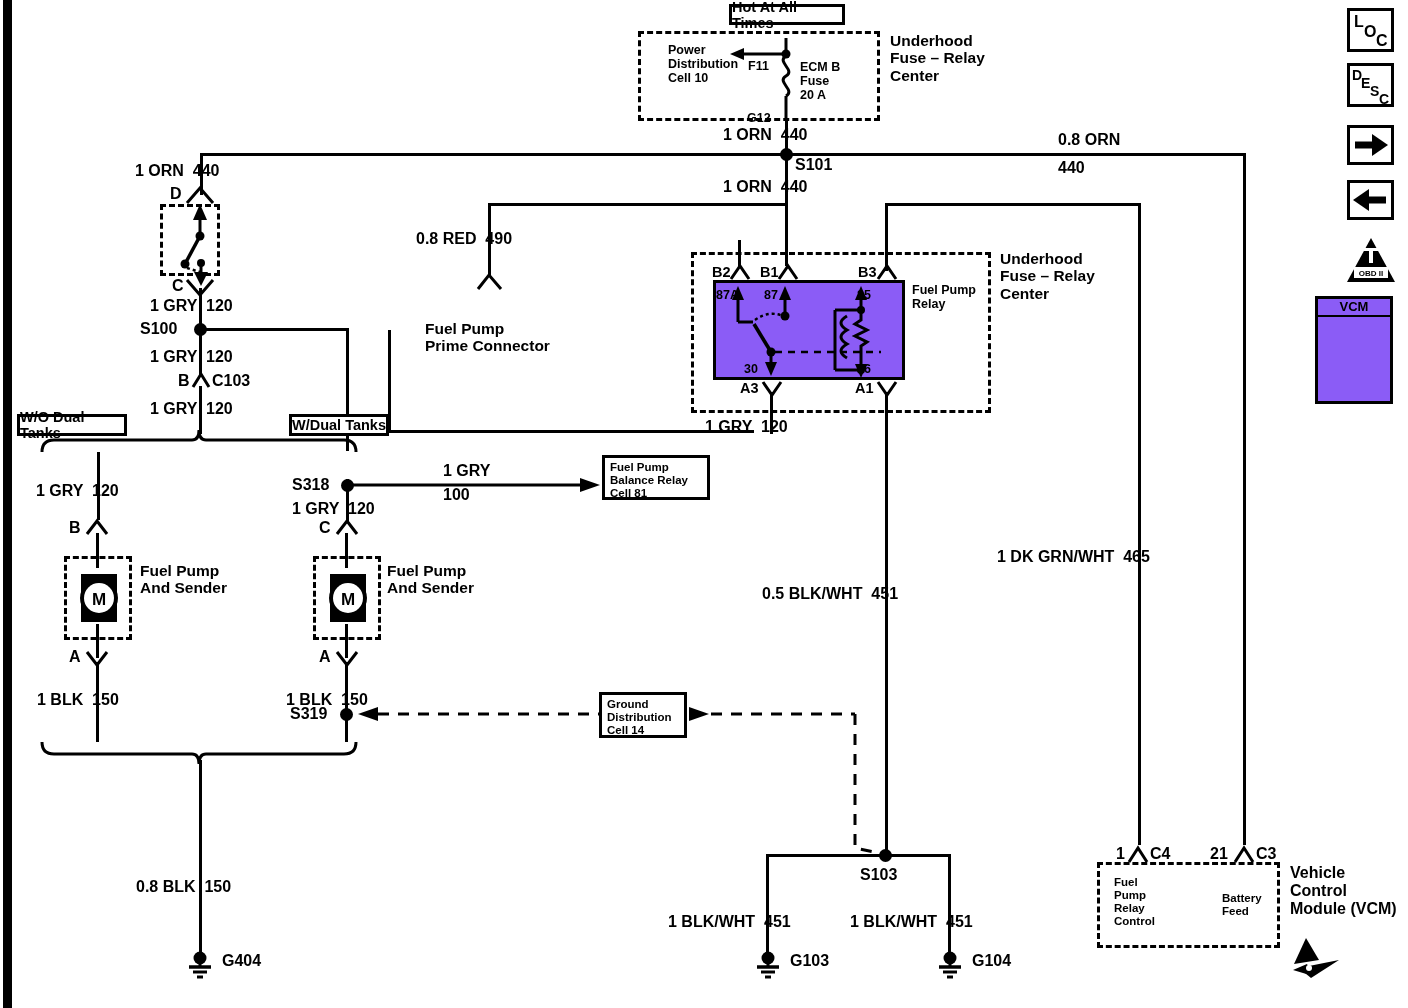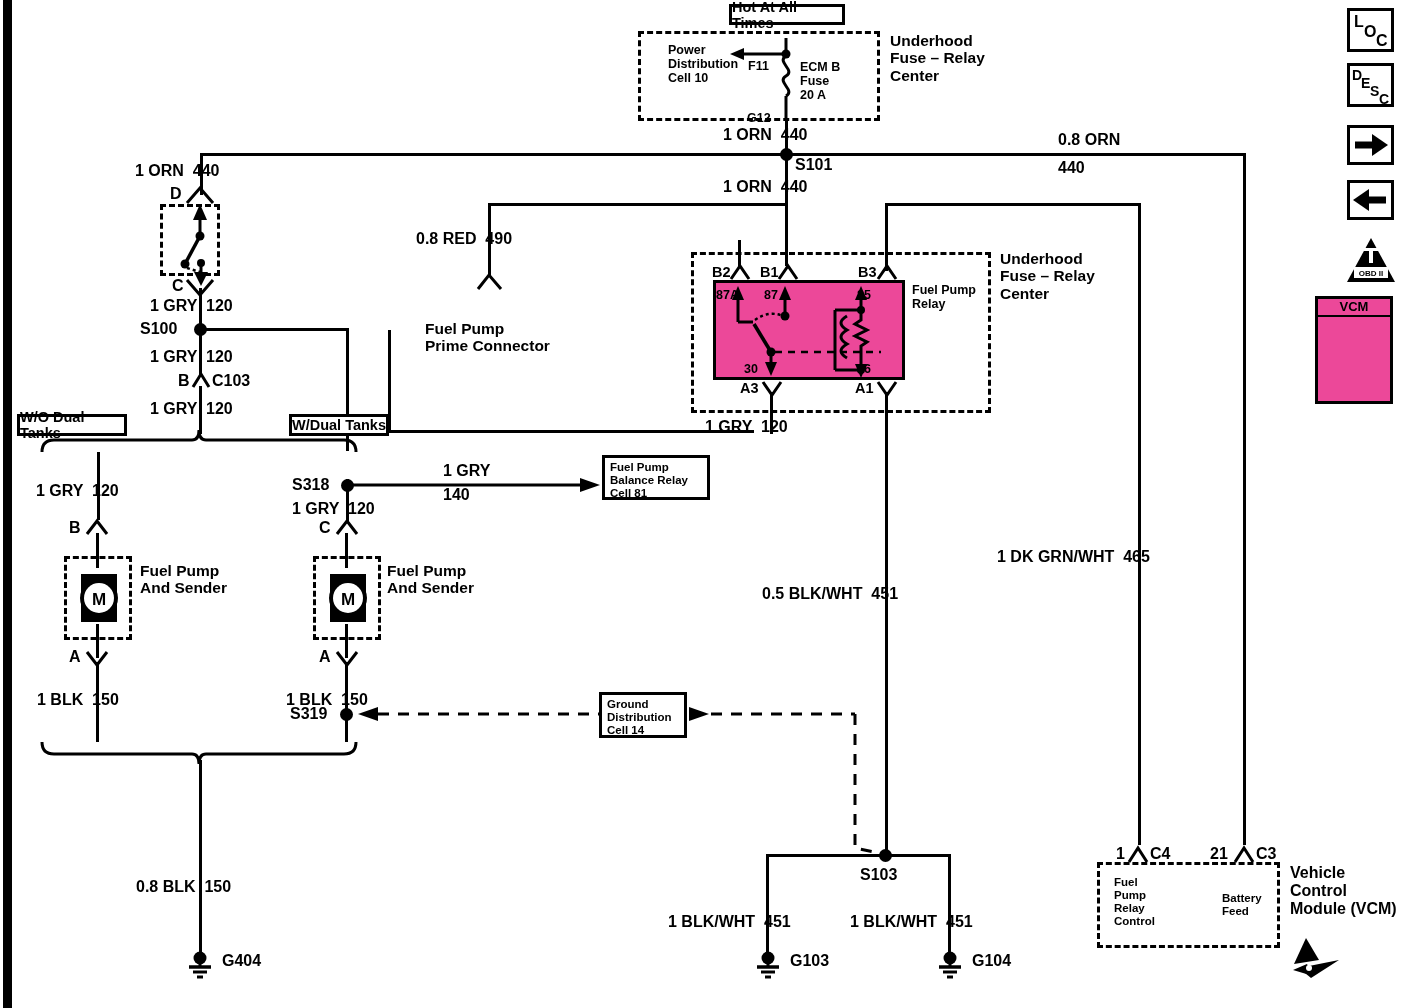--- a/index.html
+++ b/index.html
@@ -4,21 +4,21 @@
 <style>
   html,body{margin:0;padding:0;background:#fff;}
   body{width:1408px;height:1008px;position:relative;overflow:hidden;
        font-family:"Liberation Sans","DejaVu Sans",sans-serif;color:#000;}
   #stage{position:absolute;left:0;top:0;width:1408px;height:1008px;}
 
   
   .ln{position:absolute;background:#000;}           
   .hl{height:3px;}
   .vl{width:3px;}
-  .box{position:absolute;border:3px solid #000;box-sizing:border-box;background:#ec4899;}
+  .box{position:absolute;border:3px solid #000;box-sizing:border-box;background:#8b5cf6;}
   .dbox{position:absolute;border:3px dashed #000;box-sizing:border-box;}
   .lbl{position:absolute;white-space:pre;line-height:1.12;font-weight:bold;}
   .t14{font-size:14.5px;}
   .t15{font-size:15.5px;}
   .t16{font-size:16px;}
   .t12{font-size:12.5px;}
   .t11{font-size:11.5px;}
   .dot{position:absolute;width:13px;height:13px;border-radius:50%;background:#000;}
   svg{display:block;overflow:visible;}
   .kbtn{position:absolute;border:3px solid #000;box-sizing:border-box;background:#fff;}
@@ -177,21 +177,21 @@
   <div class="lbl t16" style="left:37px;top:691px;">1 BLK  150</div>
 
   <div class="dot" style="left:341px;top:479px;"></div>
   <div class="lbl t16" style="left:292px;top:476px;">S318</div>
 
   <svg style="position:absolute;left:348px;top:478px;" width="252" height="16">
     <path d="M0,7 L232,7" stroke="#000" stroke-width="3" fill="none"></path>
     <polygon points="232,0 252,7 232,14" fill="#000"></polygon>
   </svg>
   <div class="lbl t16" style="left:443px;top:462px;">1 GRY</div>
-  <div class="lbl t16" style="left:443px;top:486px;">140</div>
+  <div class="lbl t16" style="left:443px;top:486px;">100</div>
 
   <div class="cellbox t11" style="left:602px;top:455px;width:108px;height:45px;">Fuel Pump
 Balance Relay
 Cell 81</div>
 
   <div class="lbl t16" style="left:292px;top:500px;">1 GRY  120</div>
 
   <div class="ln vl" style="left:346px;top:479px;height:42px;"></div>
 
   <div class="lbl t16" style="left:319px;top:519px;">C</div>

